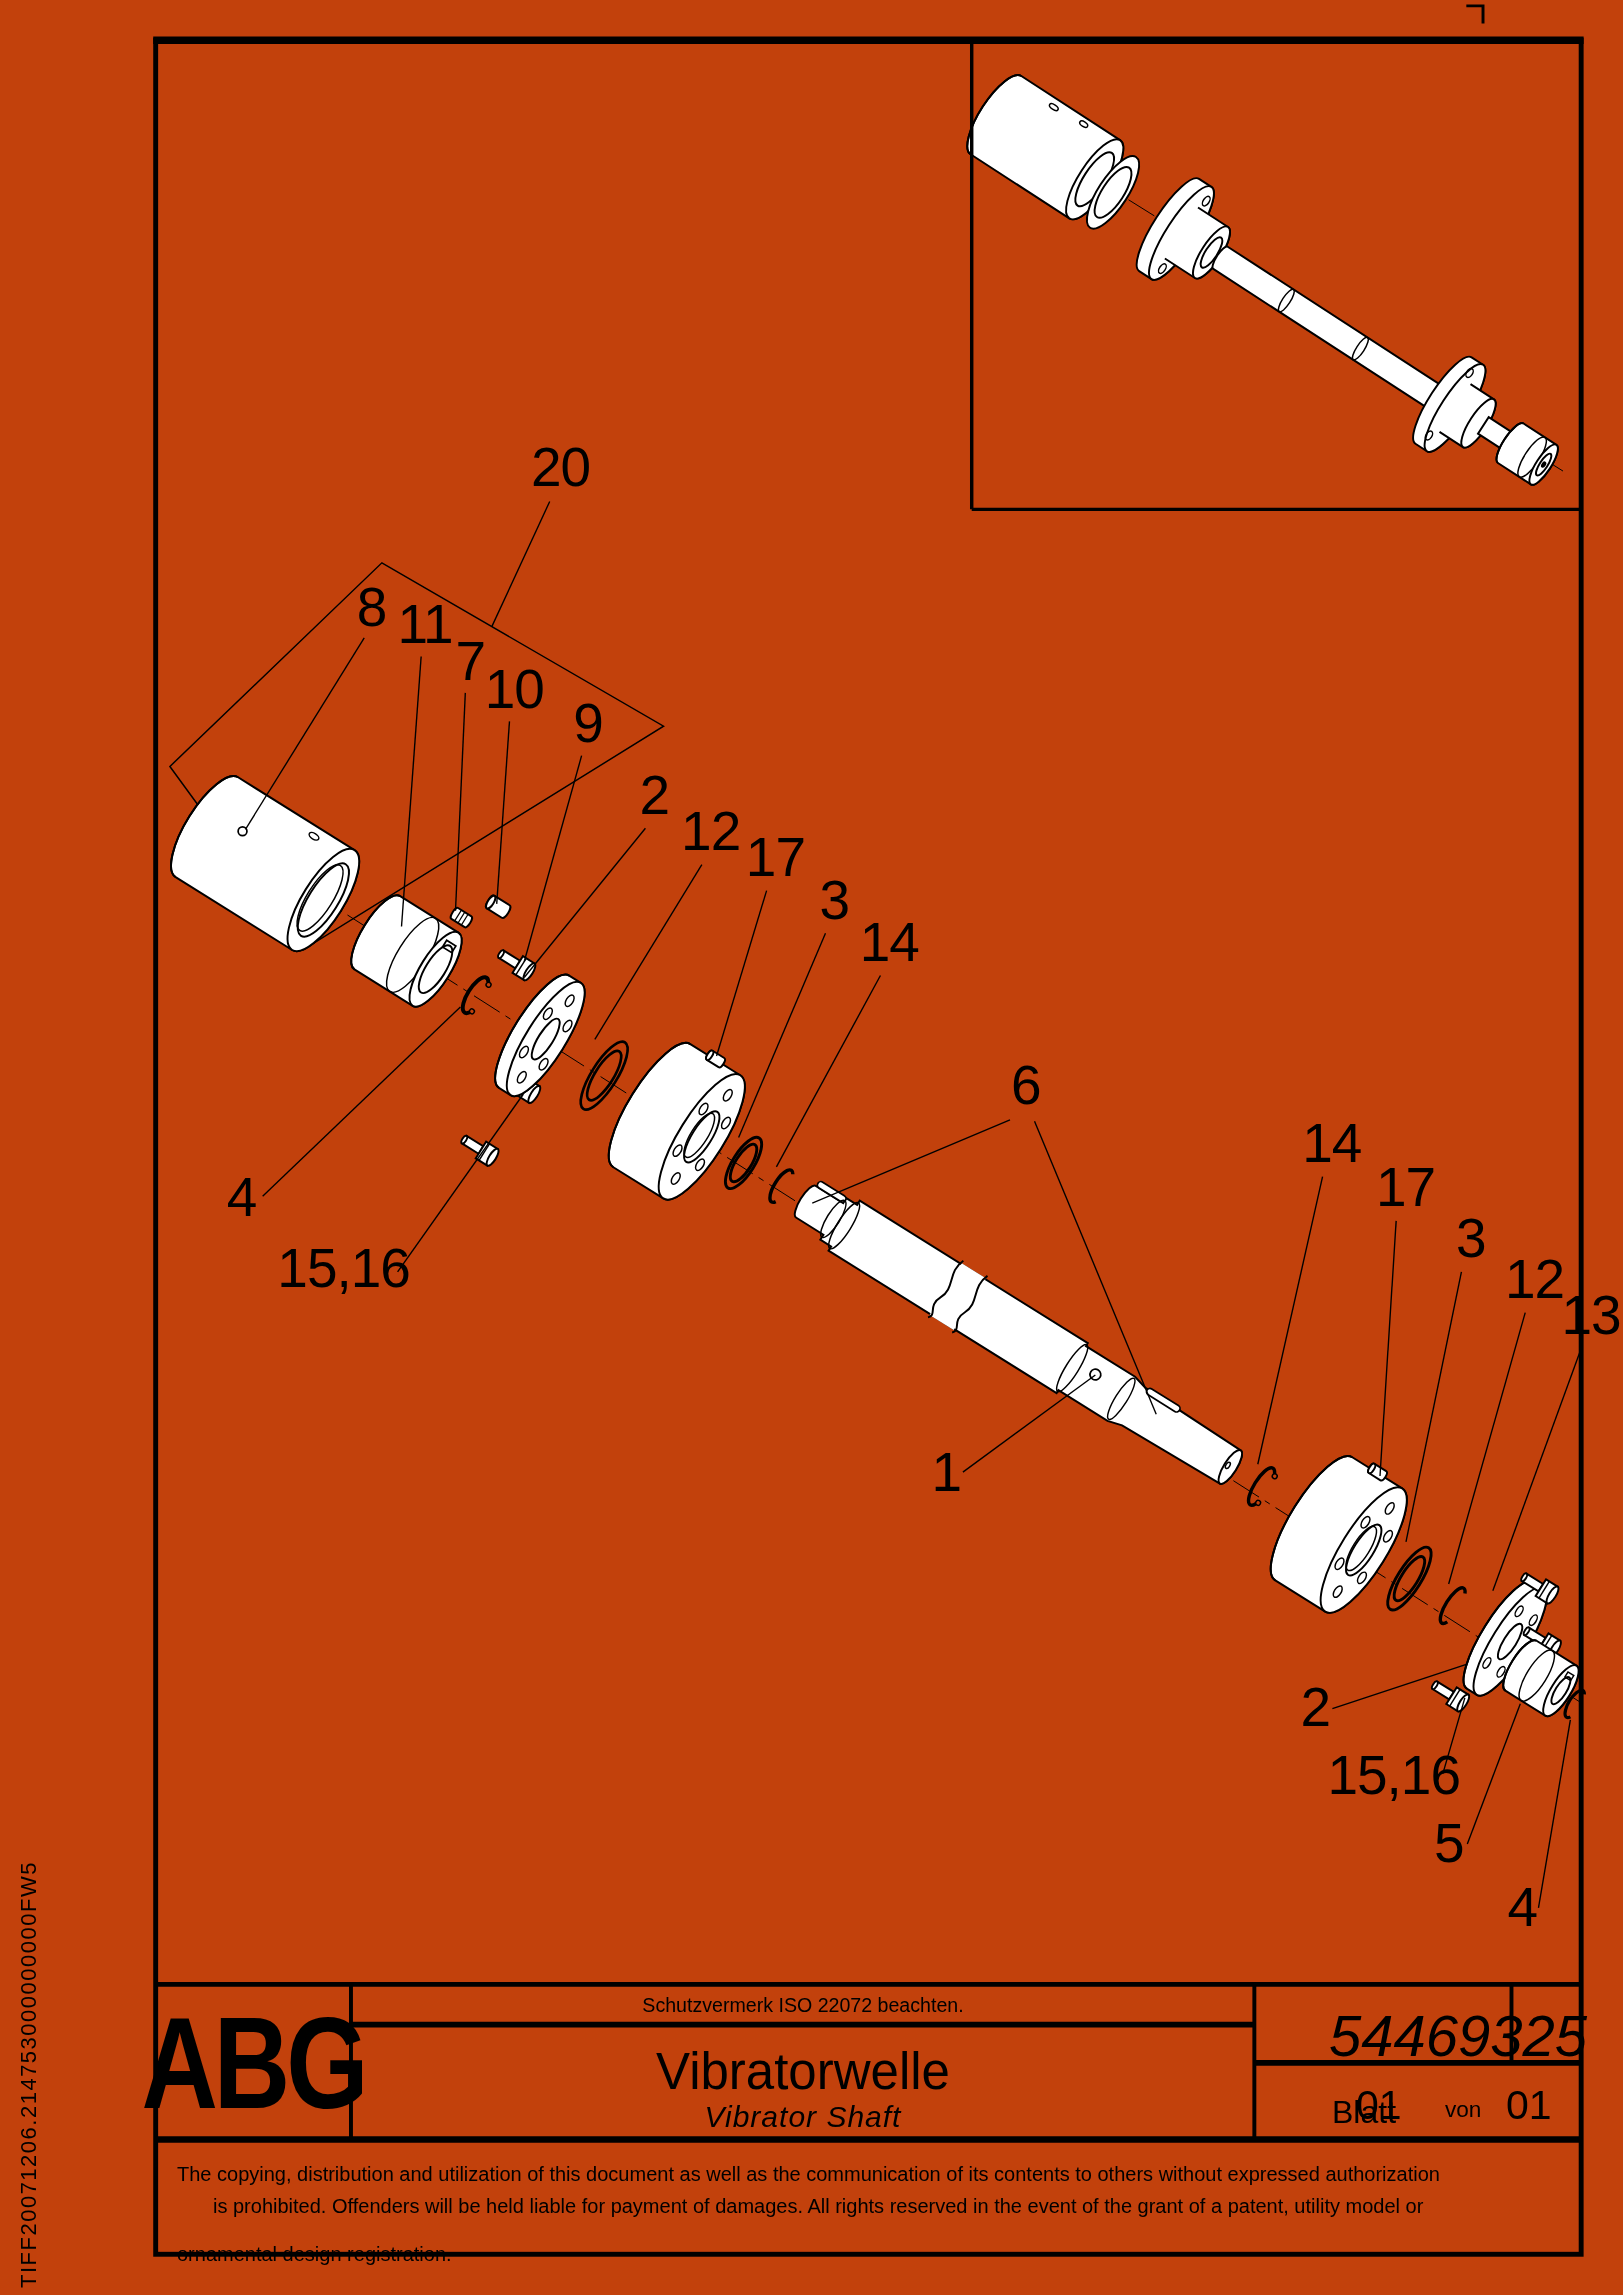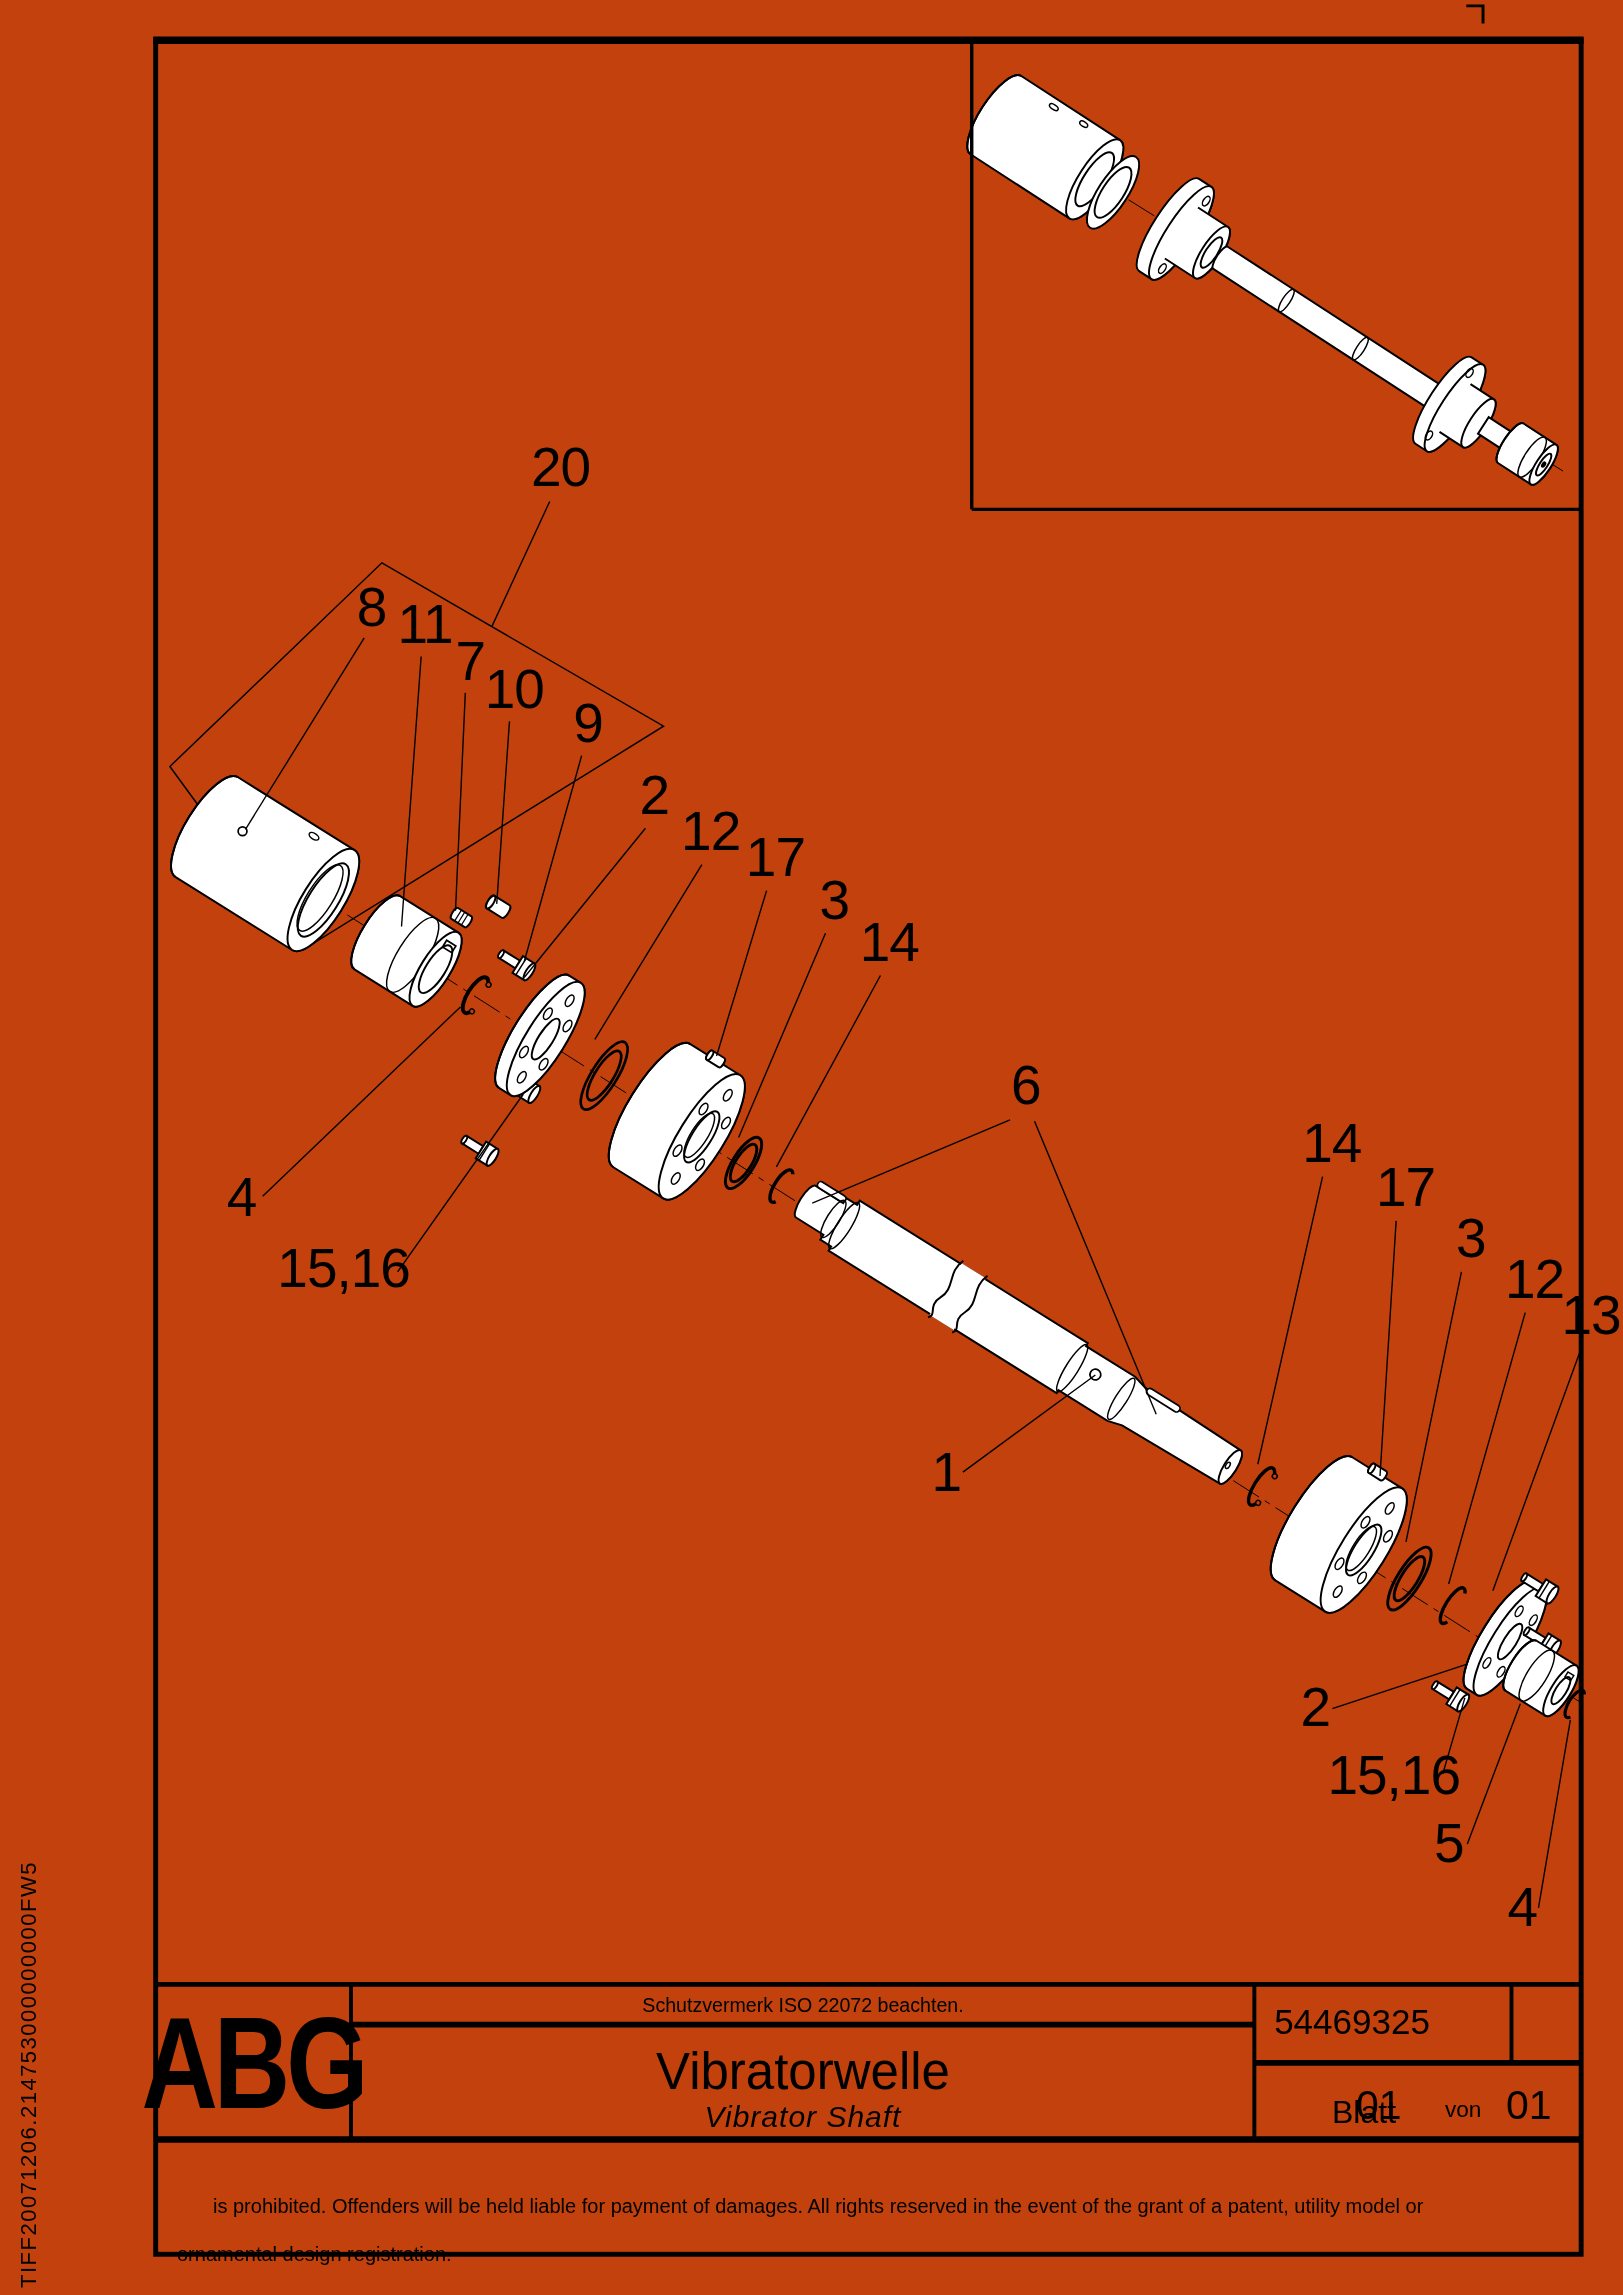--- a/index.html
+++ b/index.html
@@ -354,24 +354,25 @@
 <div class="txt" id="side-code" style="left:15.7px; top:2288px;">TIFF20071206.214753000000000FW5</div>
 
 <div class="txt" id="logo" style="left:253px; top:1987px; line-height:152px;">ABG</div>
 
 <div class="txt ctr" style="left:803px; top:1994px; font-size:19.6px;">Schutzvermerk ISO 22072 beachten.</div>
 
 <div class="txt ctr" style="left:803px; top:2042px; font-size:51px;">Vibratorwelle</div>
 
 <div class="txt ctr" style="left:803px; top:2100px; font-size:30px; letter-spacing:1px;font-style:italic;">Vibrator Shaft</div>
 
-<div class="txt ctr" style="left:1352px; top:2002px; font-size:35px;">54469325</div>
+<div class="txt ctr" style="left:1458px; top:2002px; font-size:58px;font-style:italic;">54469325</div>
 
 <div class="txt" style="left:1332px; top:2094px; font-size:32px;">Blatt</div>
 <div class="txt" style="left:1356px; top:2082px; font-size:41px;">01</div>
 <div class="txt" style="left:1445px; top:2097px; font-size:22.6px;">von</div>
 <div class="txt" style="left:1506px; top:2082px; font-size:41px;">01</div>
 
+<div class="txt" style="left:177px; top:2163px; font-size:20px;">The copying, distribution and utilization of this document as well as the communication of its contents to others without expressed authorization</div>
 <div class="txt" style="left:177px; top:2195px; font-size:20px;margin-left:36px;">is prohibited. Offenders will be held liable for payment of damages. All rights reserved in the event of the grant of a patent, utility model or</div>
 <div class="txt" style="left:177px; top:2227px; font-size:20px;margin-top:16px;">ornamental design registration.</div>
 
 </div>
 
 
 </body></html>

